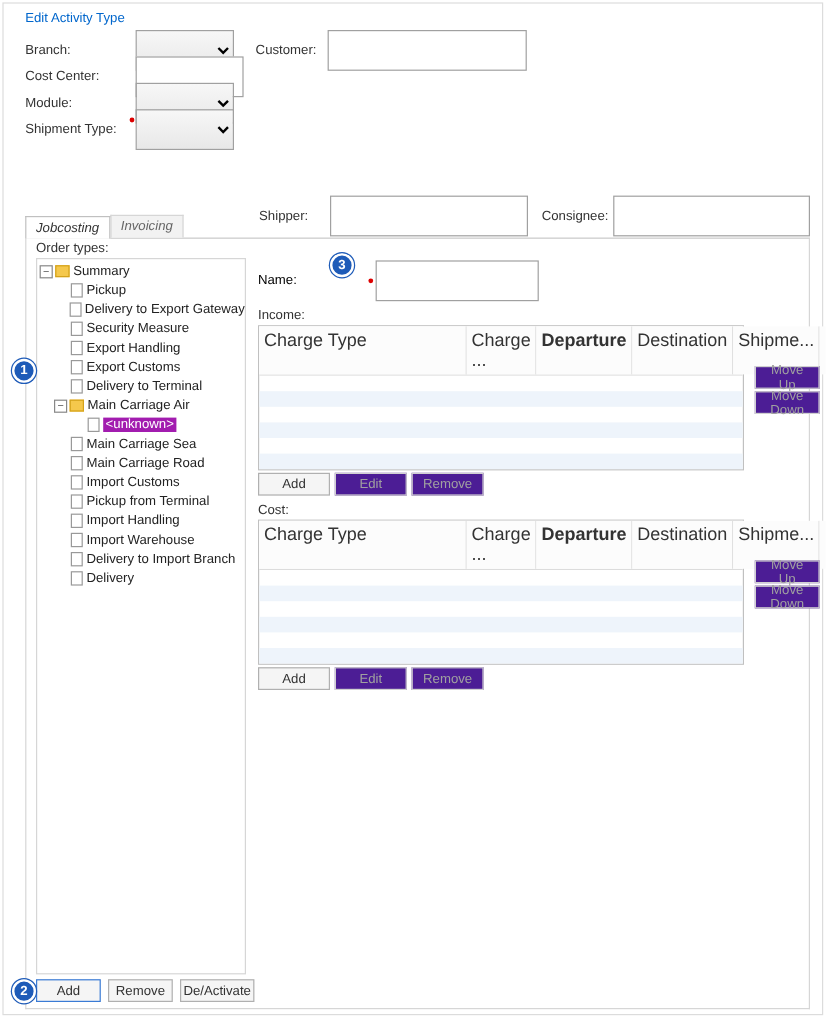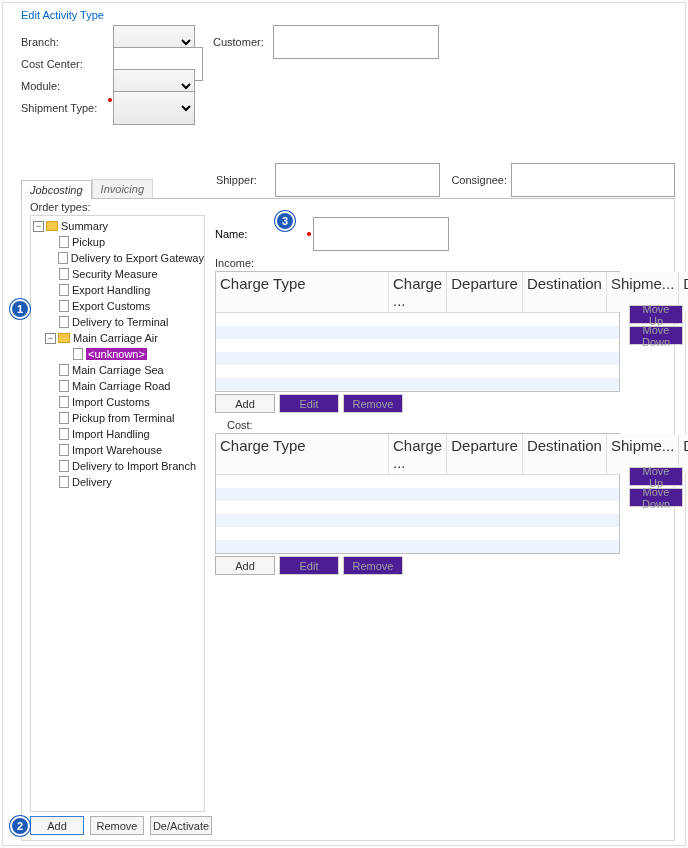--- a/index.html
+++ b/index.html
@@ -32,21 +32,21 @@
   .page-icon { width:10px;height:12px;border:1px solid #999;background:#fff;margin-right:3px;display:inline-block;}
   .tree-label { font-size:11px; color:#222; }
   .selected { background:#a21caf; color:#fff; padding:0 2px;}
   .right-pane { position:absolute; top:16px; left:193px; right:6px; bottom:28px; }
   .name-row { display:flex; align-items:center; margin-top:2px;}
   .name-row .lbl3 { width:56px;}
   .section-lbl { margin-top:6px; color:#333;}
   .grid { width:405px; border:1px solid #c0c0c0; background:#fff; margin-top:2px; margin-bottom:2px;}
   .grid-header { display:flex; background:#fff; border-bottom:1px solid #dcdcdc;}
   .gh { border-right:1px solid #e0e0e0; padding:3px 4px; font-size:15px; color:#333; background:#fcfcfc;}
-  .col-ct { flex:0 0 173px; } .col-cn { flex:0 0 41px;} .col-dep {flex:0 0 49px;} .col-des{flex:0 0 53px;} .col-sh{flex:0 0 43px;} .col-dg{flex:1;}
+  .col-ct { flex:0 0 173px; } .col-cn { flex:0 0 41px;} .col-dep {flex:0 0 49px;font-weight:bold;} .col-des{flex:0 0 53px;} .col-sh{flex:0 0 43px;} .col-dg{flex:1;}
   .grid-rows { }
   .grid-row { height:13px; }
   .grid-row.alt { background:#eef4fb; }
   .btn-row { display:flex; gap:4px; margin-top:2px;}
   .btn { width:60px; height:19px; border:1px solid #b0b0b0; background:#f5f5f5; font-size:11px; color:#333; cursor:pointer; display:inline-flex;align-items:center;justify-content:center;}
   .btn:disabled, .btn.disabled { color:#a0a0a0; border-color:#d0d0d0; background:#4c1d95; cursor:default;}
   .btn.small { width:54px; height:19px;}
   .bottom-btns { position:absolute; left:8px; bottom:5px; display:flex; gap:6px;}
   .bottom-btns .btn { width:54px; }
   .circle-badge { width:20px;height:20px;border-radius:50%;background:#1e5bb8;border:2px solid #fff;box-shadow:0 0 0 1px #1e5bb8;color:#fff;display:flex;align-items:center;justify-content:center;font-weight:bold;font-size:11px;position:absolute;z-index:10;}
@@ -230,21 +230,21 @@
             <button class="btn small disabled">Move Up</button>
             <button class="btn small disabled">Move Down</button>
           </div>
         </div>
         <div class="btn-row">
           <button class="btn">Add</button>
           <button class="btn disabled">Edit</button>
           <button class="btn disabled">Remove</button>
         </div>
 
-        <div class="section-lbl" style="margin-top:6px;margin-left:12px;">Cost:</div>
+        <div class="section-lbl" style="margin-top:6px;">Cost:</div>
         <div style="position:relative;">
           <div class="grid">
             <div class="grid-header">
               <div class="gh col-ct">Charge Type</div>
               <div class="gh col-cn">Charge ...</div>
               <div class="gh col-dep">Departure</div>
               <div class="gh col-des">Destination</div>
               <div class="gh col-sh">Shipme...</div>
               <div class="gh col-dg">DGR</div>
             </div>

